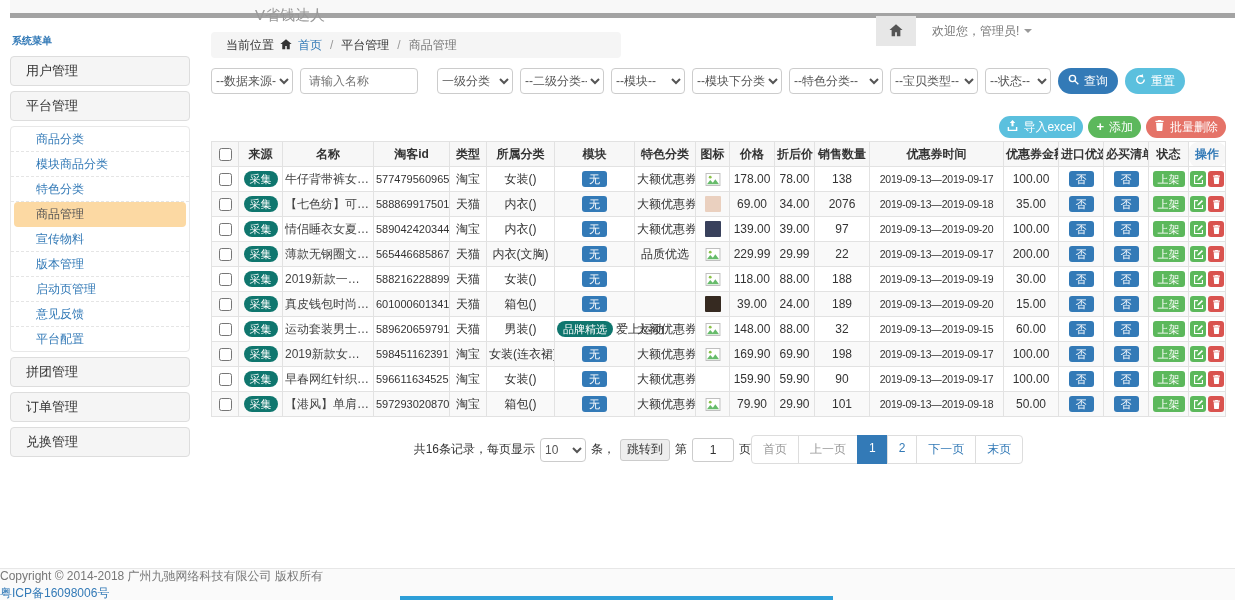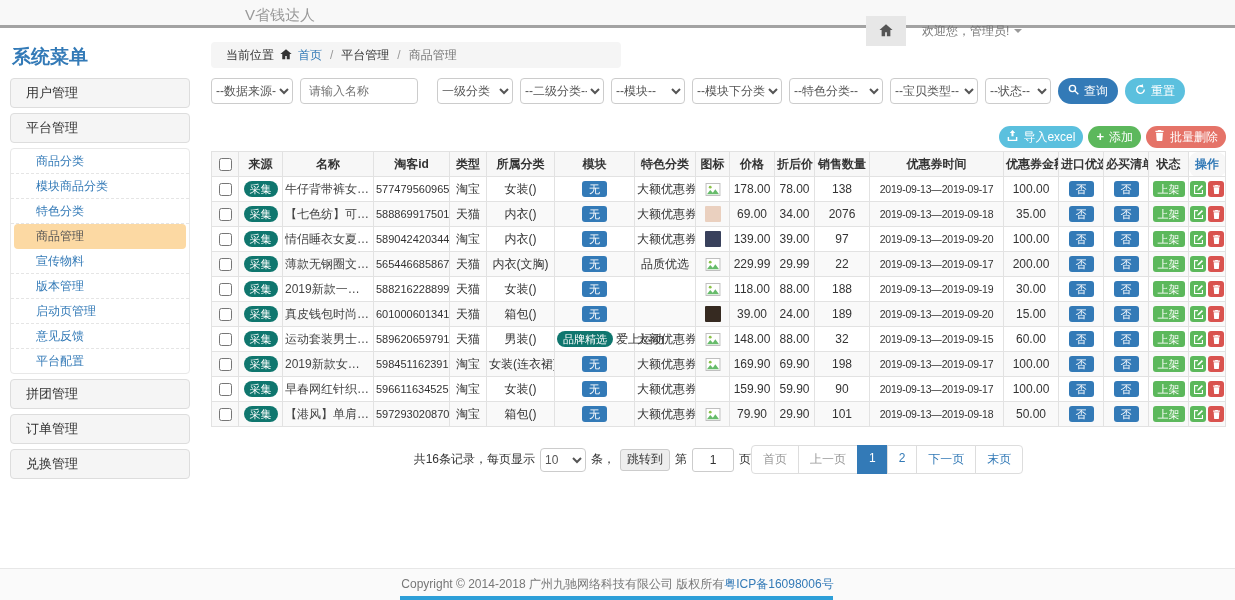--- a/index.html
+++ b/index.html
@@ -1,32 +1,32 @@
 <!DOCTYPE html>
 <html><head>
 <meta charset="utf-8">
 <style>
   *{box-sizing:border-box;}
   html,body{margin:0;padding:0;}
   body{width:1235px;height:600px;overflow:hidden;position:relative;background:#fff;
        font-family:"Liberation Sans","DejaVu Sans",sans-serif;font-size:12px;color:#333;}
 
   
-  .navbar{height:28px;background:#f8f8f8;border-bottom:3px solid #a3a3a3;position:relative;}
+  .navbar{height:18px;background:#f8f8f8;border-bottom:5px solid #a3a3a3;position:relative;margin-left:10px;}
   .brand{position:absolute;left:245px;top:6px;font-size:15px;color:#999;}
   .nav-right{position:absolute;left:866px;top:16px;height:30px;display:flex;align-items:center;}
   .home-btn{width:40px;height:30px;background:#e7e7e7;display:flex;align-items:center;justify-content:center;cursor:pointer;}
   .home-btn svg{width:14px;height:14px;fill:#555;}
   .welcome{margin-left:16px;color:#777;cursor:pointer;display:flex;align-items:center;gap:5px;}
   .caret{width:0;height:0;border-left:4px solid transparent;border-right:4px solid transparent;border-top:4px solid #999;}
 
   
   .wrapper{display:flex;height:537px;overflow:hidden;}
   .sidebar{width:200px;flex:none;padding:10px;overflow:hidden;}
-  .side-heading{color:#337ab7;font-size:19px;font-weight:bold;padding:6px 2px 8px;font-family:Liberation Mono, monospace;}
+  .side-heading{color:#337ab7;font-size:10px;font-weight:bold;padding:6px 2px 8px;font-family:Liberation Mono, monospace;}
   .side-group{background:#f5f5f5;border:1px solid #ddd;border-radius:4px;padding:6px 15px;margin-bottom:5px;
               font-size:13px;line-height:16px;color:#333;cursor:pointer;}
   .side-sub{background:#fff;border:1px solid #e8e8e8;border-radius:4px;margin-bottom:5px;}
   .side-sub a{display:block;padding:5px 25px;line-height:14px;color:#337ab7;text-decoration:none;
               border-bottom:1px dashed #e5e5e5;cursor:pointer;}
   .side-sub a:last-child{border-bottom:none;}
   .side-sub a.active{background:#fcd9a3;border-radius:4px;color:#555;margin:0 3px;padding:5px 22px;border-bottom-color:transparent;}
 
   .main{flex:1;padding:14px 10px 0 11px;}
 
@@ -91,21 +91,21 @@
               font-family:inherit;color:#333;}
   .pager{display:flex;list-style:none;margin:0;padding:0;}
   .pager li{border:1px solid #ddd;margin-left:-1px;padding:5px 11px;background:#fff;color:#337ab7;cursor:pointer;}
   .pager li:first-child{border-radius:4px 0 0 4px;margin-left:0;}
   .pager li:last-child{border-radius:0 4px 4px 0;}
   .pager li.disabled{color:#999;cursor:default;}
   .pager li.active{background:#337ab7;border-color:#337ab7;color:#fff;}
 
   
   footer{position:absolute;left:0;bottom:0;width:1235px;height:32px;background:#fafafa;border-top:1px solid #e7e7e7;
-         display:flex;align-items:center;justify-content:center;color:#777;}
+         display:flex;align-items:flex-start;justify-content:center;color:#777;flex-direction:column;}
   footer a{color:#337ab7;text-decoration:none;cursor:pointer;}
   .bottom-strip{position:absolute;left:400px;bottom:0;width:433px;height:4px;background:#2d9fd8;}
 </style>
 </head>
 <body>
 
 <div class="navbar">
   <div class="brand">V省钱达人</div>
   <div class="nav-right">
     <div class="home-btn">

